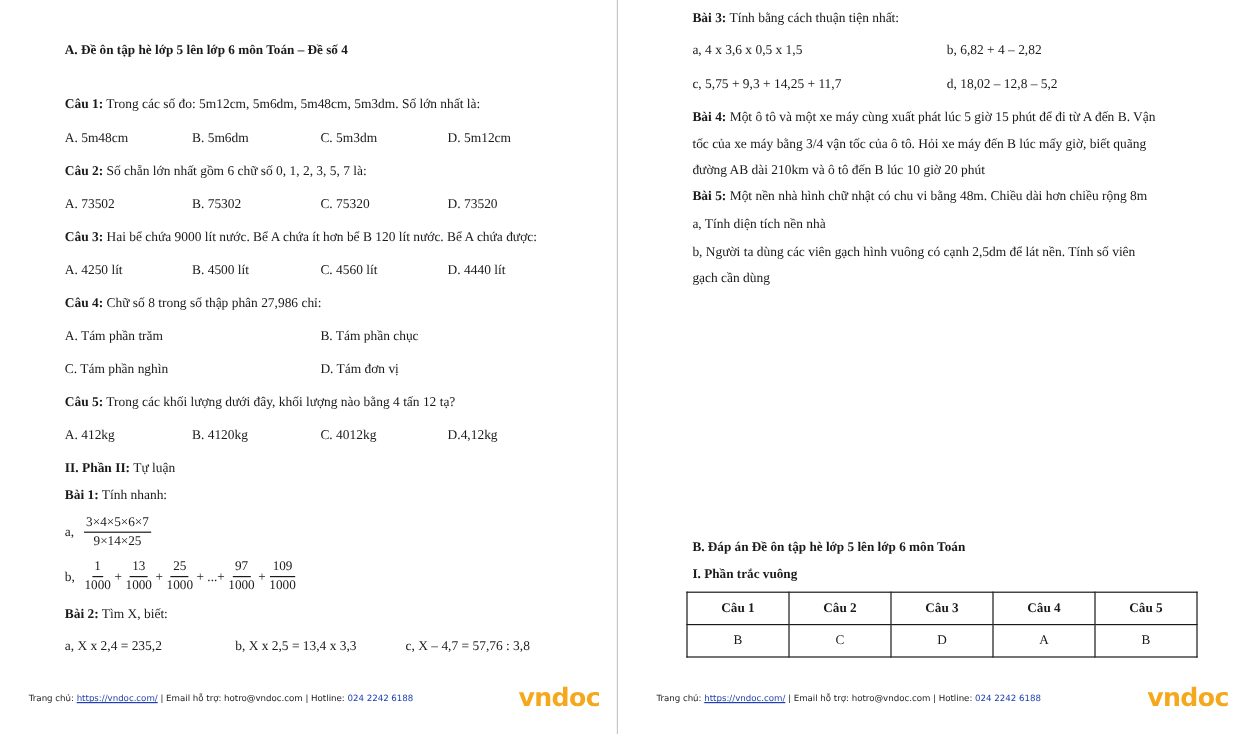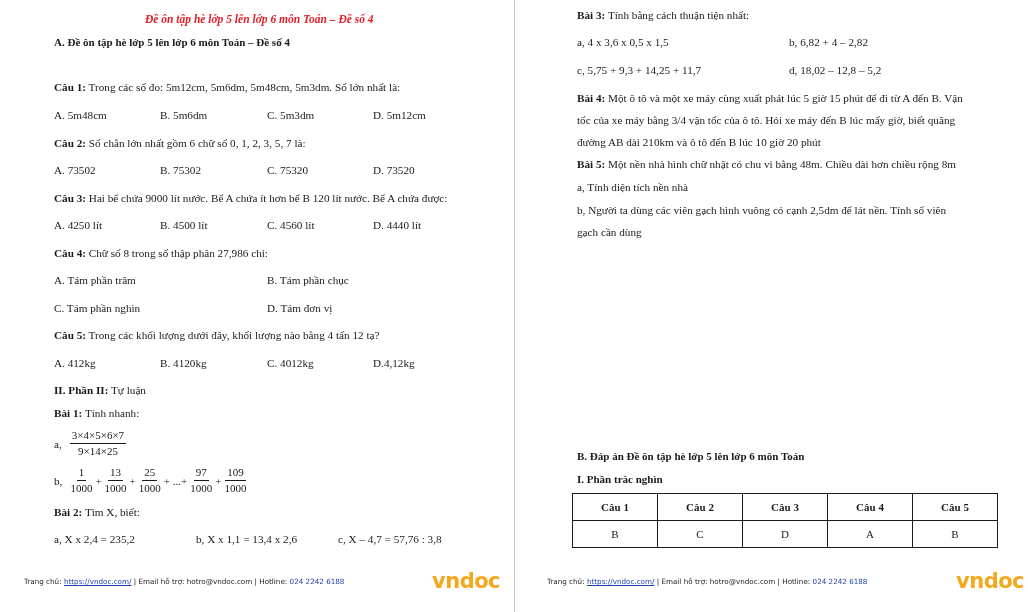--- a/index.html
+++ b/index.html
@@ -26,21 +26,20 @@
     .footer .hot { color: #1f3fb0; }
     .logo { position: absolute; font-family: "DejaVu Sans", sans-serif; font-weight: bold; font-size: 21px; color: #f5a81c; letter-spacing: -0.5px; line-height: 1; }
     table.ans { position: absolute; border-collapse: collapse; font-size: 11px; }
     table.ans td { border: 1px solid #1a1a1a; text-align: center; height: 26px; width: 84px; padding: 0; }
     table.ans tr:first-child td { font-weight: bold; }
   </style>
 </head>
 <body>
 
 <div class="page" id="page-left">
-  <div class="abs doc-title" style="left:145px;top:13px;">Đề ôn tập hè lớp 5 lên lớp 6 môn Toán – Đề số 4</div>
   <div class="abs heading" style="left:54px;top:36px;">A. Đề ôn tập hè lớp 5 lên lớp 6 môn Toán – Đề số 4</div>
 
 
   <div class="abs" style="left:54px;top:81px;">
     <span class="b">Câu 1:</span><span> Trong các số đo: 5m12cm, 5m6dm, 5m48cm, 5m3dm. Số lớn nhất là:</span>
   </div>
   <div class="abs" style="left:54px;top:109px;">A. 5m48cm</div>
   <div class="abs" style="left:160px;top:109px;">B. 5m6dm</div>
   <div class="abs" style="left:267px;top:109px;">C. 5m3dm</div>
   <div class="abs" style="left:373px;top:109px;">D. 5m12cm</div>
@@ -107,21 +106,21 @@
       </span><span class="plus">+</span><span class="frac">
         <span class="num">109</span>
         <span class="den">1000</span>
       </span>
   </div>
 
   <div class="abs" style="left:54px;top:506px;">
     <span class="b">Bài 2:</span><span> Tìm X, biết:</span>
   </div>
   <div class="abs" style="left:54px;top:533px;">a, X x 2,4 = 235,2</div>
-  <div class="abs" style="left:196px;top:533px;">b, X x 1,1 = 13,4 x 2,6</div>
+  <div class="abs" style="left:196px;top:533px;">b, X x 2,5 = 13,4 x 3,3</div>
   <div class="abs" style="left:338px;top:533px;">c, X – 4,7 = 57,76 : 3,8</div>
 
   <div class="footer" style="left:24px;top:577px;">
     <span>Trang chủ: </span><span class="link">https://vndoc.com/</span><span> | Email hỗ trợ: hotro@vndoc.com | Hotline: </span><span class="hot">024 2242 6188</span>
   </div>
   <div class="logo" style="left:432px;top:571px;">vndoc</div>
 </div>
 
 <div class="divider"></div>
 
@@ -141,21 +140,21 @@
   <div class="abs" style="left:62px;top:136px;">đường AB dài 210km và ô tô đến B lúc 10 giờ 20 phút</div>
 
   <div class="abs" style="left:62px;top:158px;">
     <span class="b">Bài 5:</span><span> Một nền nhà hình chữ nhật có chu vi bằng 48m. Chiều dài hơn chiều rộng 8m</span>
   </div>
   <div class="abs" style="left:62px;top:181px;">a, Tính diện tích nền nhà</div>
   <div class="abs" style="left:62px;top:204px;">b, Người ta dùng các viên gạch hình vuông có cạnh 2,5dm để lát nền. Tính số viên</div>
   <div class="abs" style="left:62px;top:226px;">gạch cần dùng</div>
 
   <div class="abs heading" style="left:62px;top:450px;">B. Đáp án Đề ôn tập hè lớp 5 lên lớp 6 môn Toán</div>
-  <div class="abs heading" style="left:62px;top:473px;">I. Phần trắc nghìn</div>
+  <div class="abs heading" style="left:62px;top:473px;">I. Phần trắc vuông</div>
 
   <table class="ans" style="left:57px;top:493px;">
     <tbody>
         <tr>
       <td>Câu 1</td>
       <td>Câu 2</td>
       <td>Câu 3</td>
       <td>Câu 4</td>
       <td>Câu 5</td>
     </tr>

